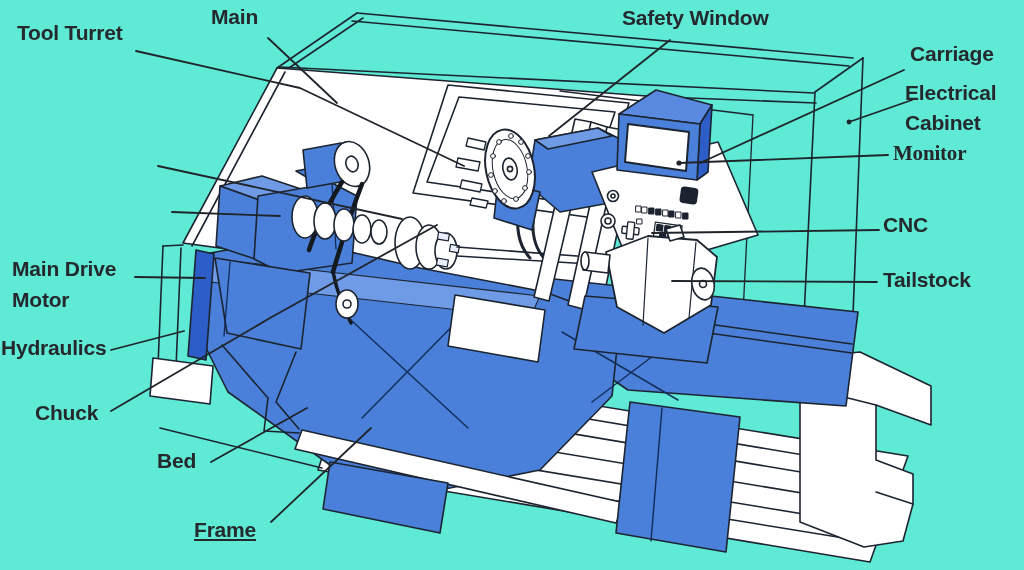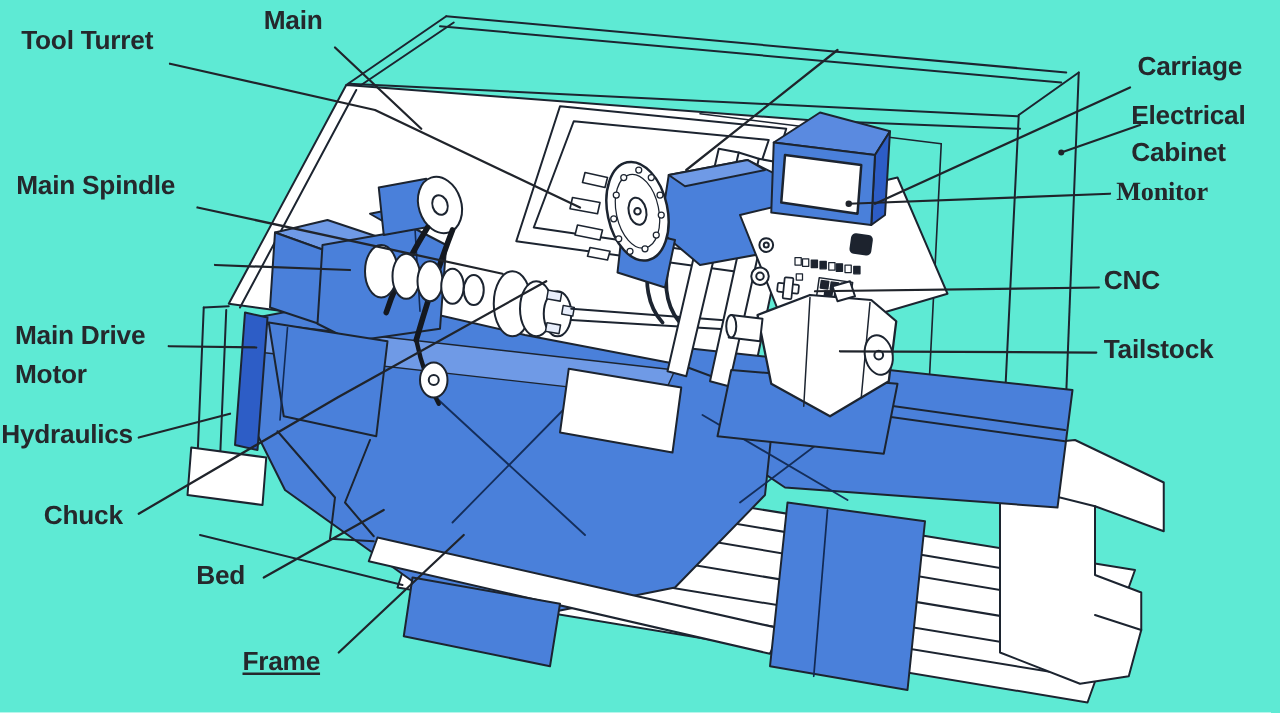--- a/index.html
+++ b/index.html
@@ -265,24 +265,24 @@
     <path d="M111,411 L270,318 L437,225"></path>
     <path d="M211,462 L307,408"></path>
     <path d="M271,522 L371,428"></path>
     <circle cx="849" cy="122" r="2.4" fill="#20242b" stroke="none"></circle>
     <circle cx="679" cy="163" r="2.6" fill="#20242b" stroke="none"></circle>
   </g>
 </svg>
 
   <div class="lbl lbl-tool-turret">Tool Turret</div>
   <div class="lbl lbl-cover">Main</div>
+  <div class="lbl lbl-safety-window">Safety Window</div>
   <div class="lbl lbl-carriage">Carriage</div>
   <div class="lbl wrap lbl-electrical-cabinet">Electrical Cabinet</div>
   <div class="lbl lbl-monitor">Monitor</div>
   <div class="lbl lbl-cnc">CNC</div>
   <div class="lbl lbl-tailstock">Tailstock</div>
-  <div class="lbl lbl-main-spindle">Main Spindle</div>
   <div class="lbl wrap lbl-main-drive-motor">Main Drive Motor</div>
   <div class="lbl lbl-hydraulics">Hydraulics</div>
   <div class="lbl lbl-chuck">Chuck</div>
   <div class="lbl lbl-bed">Bed</div>
   <div class="lbl lbl-frame">Frame</div>
 </div>
 
 </body></html>

